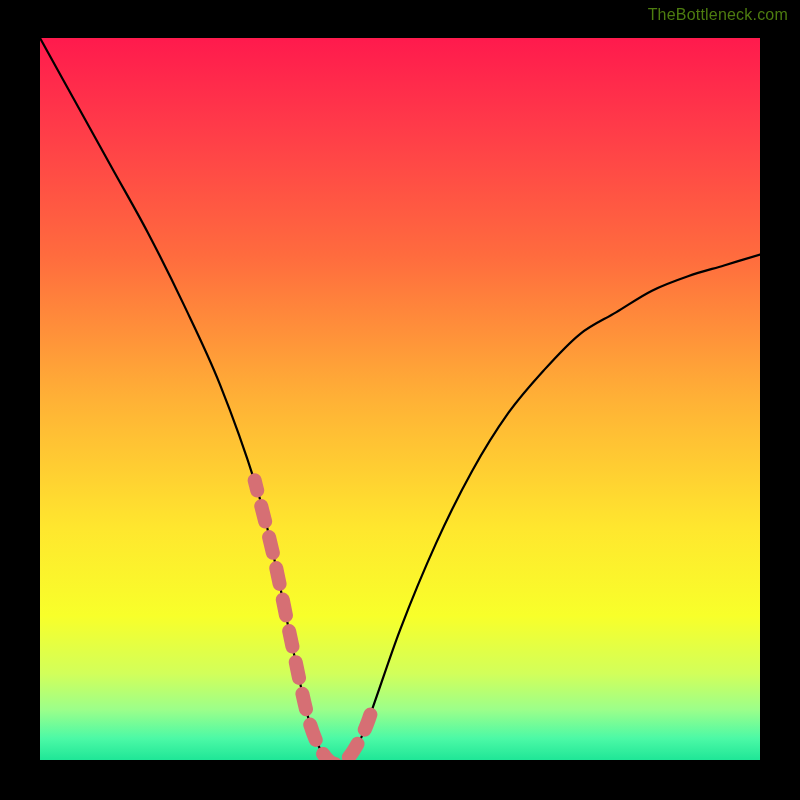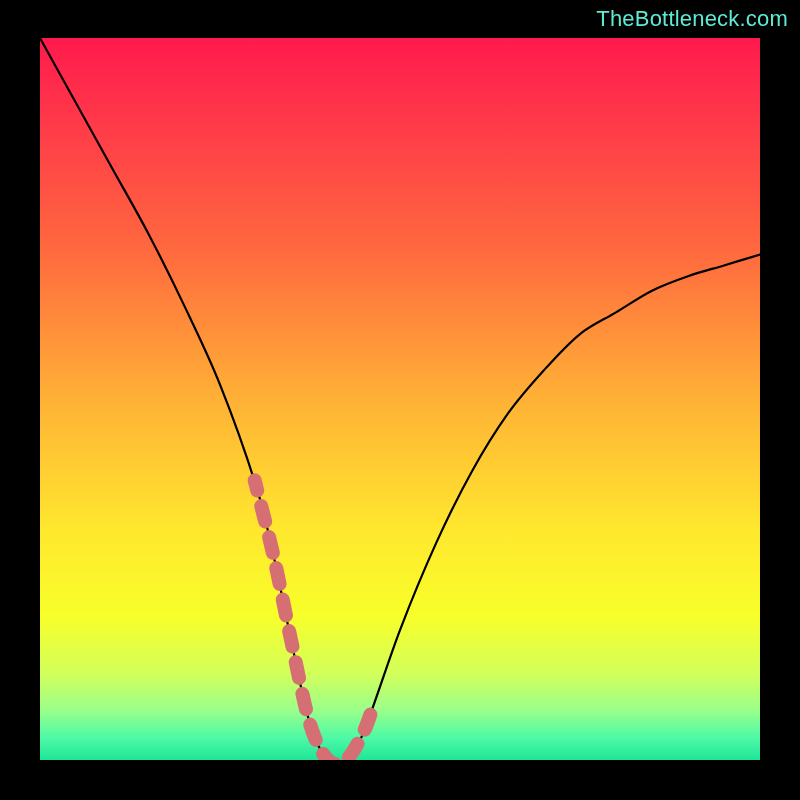--- a/index.html
+++ b/index.html
@@ -32,22 +32,22 @@
   .curve-svg {
     position: absolute;
     inset: 0;
     width: 100%;
     height: 100%;
   }
   .watermark {
     position: absolute;
     top: 6px;
     right: 12px;
-    color: #5eead4;
-    font-size: 22px;
+    color: #4d7c0f;
+    font-size: 16px;
     letter-spacing: 0.2px;
     font-weight: 500;
   }
 </style>
 </head>
 <body>
 
 <div class="stage">
   <div class="watermark">TheBottleneck.com</div>
 

